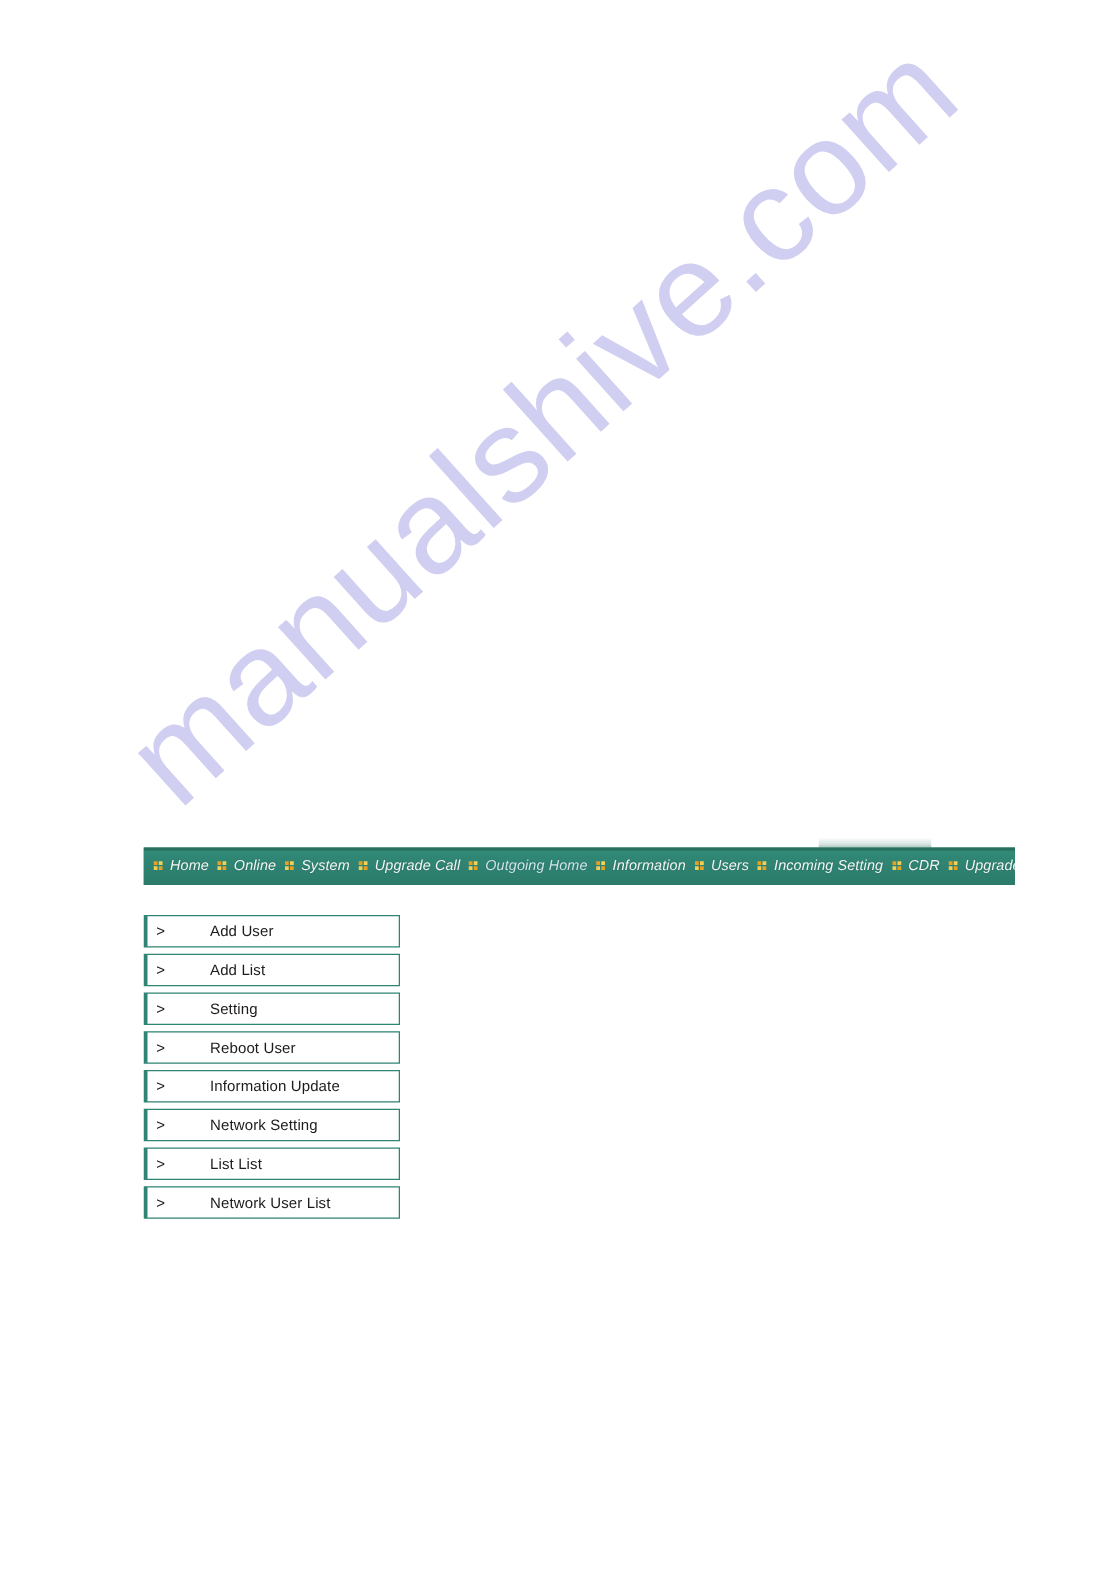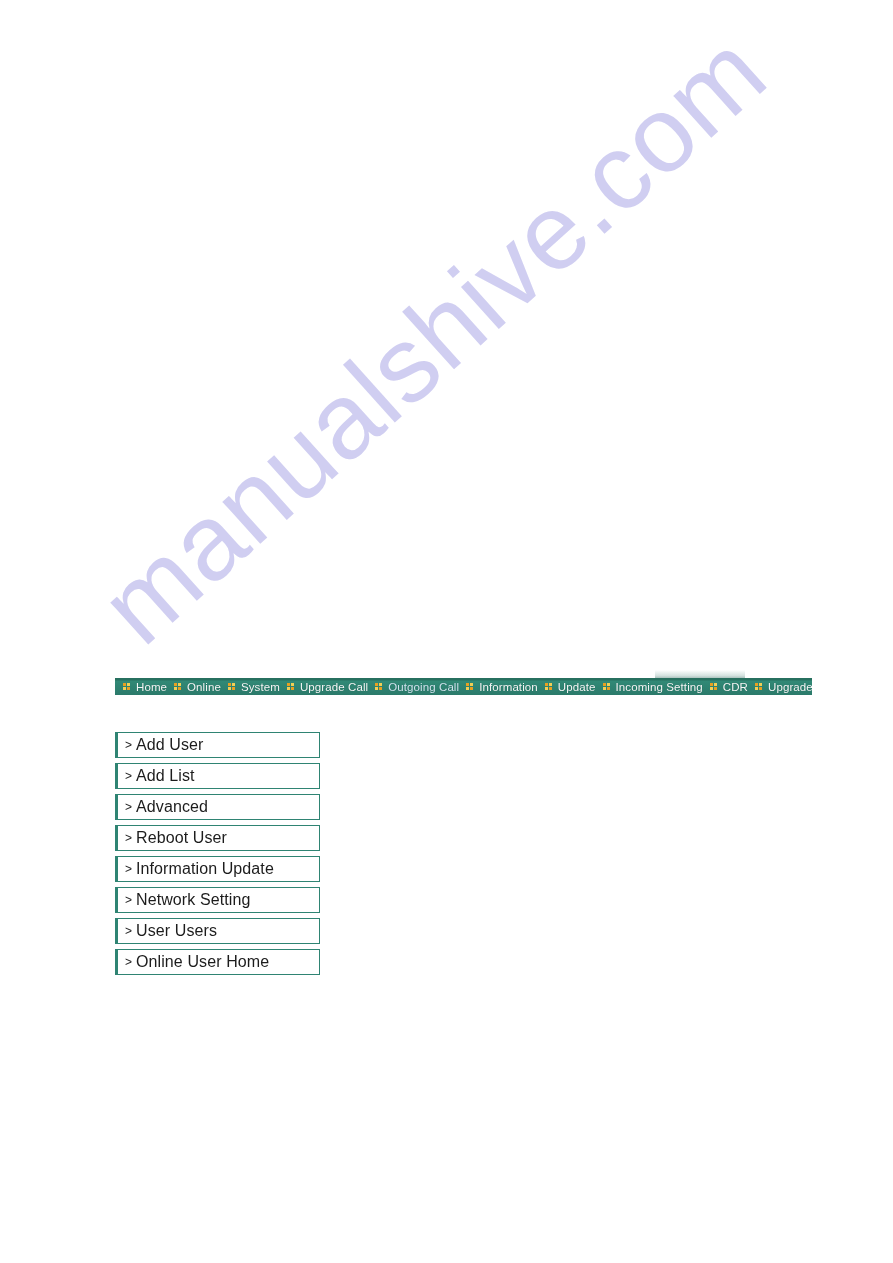--- a/index.html
+++ b/index.html
@@ -46,35 +46,36 @@
     white-space: nowrap;
     user-select: none;
   }
 
   
   #navbar {
     position: absolute;
     left: 115px;
     top: 678px;
     width: 697px;
-    height: 17px;
+    height: 30px;
     background: #2f8473;
     background-image: linear-gradient(
         to bottom,
         #27705f 0px,
         #27705f 2px,
         #318976 3px,
         #2e8170 60%,
         #2b7a6a 100%);
     z-index: 10;
     display: flex;
     align-items: center;
     padding-left: 5px;
     box-sizing: border-box;
     overflow: hidden;
+    font-style: italic;
   }
   
   #nav-smudge {
     position: absolute;
     left: 655px;
     top: 670px;
     width: 90px;
     height: 8px;
     background: linear-gradient(to bottom, rgba(255,255,255,0) 0%, rgba(100,150,140,.28) 70%, rgba(70,120,110,.45) 100%);
     z-index: 9;
@@ -143,22 +144,23 @@
     color: #1c1c1c;
     font-family: "Liberation Sans", sans-serif;
   }
   .menu-btn .chev {
     margin-right: 4px;
     color: #1c1c1c;
     font-size: 12px;
   }
   .menu-btn .lbl {
     color: #1c1c1c;
-    font-size: 16px;
+    font-size: 12px;
     letter-spacing: .1px;
+    margin-left: 32px;
   }
 </style>
 </head>
 <body>
 
 <div id="page">
 
   <div id="nav-smudge"></div>
 
   <div id="navbar">
@@ -203,41 +205,41 @@
       <span class="nav-label">Upgrade Call</span>
     </div>
 
     <div class="nav-item">
       <span class="nav-sep">
           <i></i>
           <i></i>
           <i></i>
           <i></i>
         </span>
-      <span class="nav-label dim">Outgoing Call</span>
+      <span class="nav-label dim">Outgoing Home</span>
     </div>
 
     <div class="nav-item">
       <span class="nav-sep">
           <i></i>
           <i></i>
           <i></i>
           <i></i>
         </span>
       <span class="nav-label">Information</span>
     </div>
 
     <div class="nav-item">
       <span class="nav-sep">
           <i></i>
           <i></i>
           <i></i>
           <i></i>
         </span>
-      <span class="nav-label">Update</span>
+      <span class="nav-label">Users</span>
     </div>
 
     <div class="nav-item">
       <span class="nav-sep">
           <i></i>
           <i></i>
           <i></i>
           <i></i>
         </span>
       <span class="nav-label">Incoming Setting</span>
@@ -272,46 +274,46 @@
       <span class="lbl">Add User</span>
     </div>
 
     <div class="menu-btn">
       <span class="chev">&gt;</span>
       <span class="lbl">Add List</span>
     </div>
 
     <div class="menu-btn">
       <span class="chev">&gt;</span>
-      <span class="lbl">Advanced</span>
+      <span class="lbl">Setting</span>
     </div>
 
     <div class="menu-btn">
       <span class="chev">&gt;</span>
       <span class="lbl">Reboot User</span>
     </div>
 
     <div class="menu-btn">
       <span class="chev">&gt;</span>
       <span class="lbl">Information Update</span>
     </div>
 
     <div class="menu-btn">
       <span class="chev">&gt;</span>
       <span class="lbl">Network Setting</span>
     </div>
 
     <div class="menu-btn">
       <span class="chev">&gt;</span>
-      <span class="lbl">User Users</span>
-    </div>
-
-    <div class="menu-btn">
-      <span class="chev">&gt;</span>
-      <span class="lbl">Online User Home</span>
+      <span class="lbl">List List</span>
+    </div>
+
+    <div class="menu-btn">
+      <span class="chev">&gt;</span>
+      <span class="lbl">Network User List</span>
     </div>
 
   </div>
 
   <div id="watermark-layer">
     <div id="watermark-text">manualshive.com</div>
   </div>
 
 </div>
 

